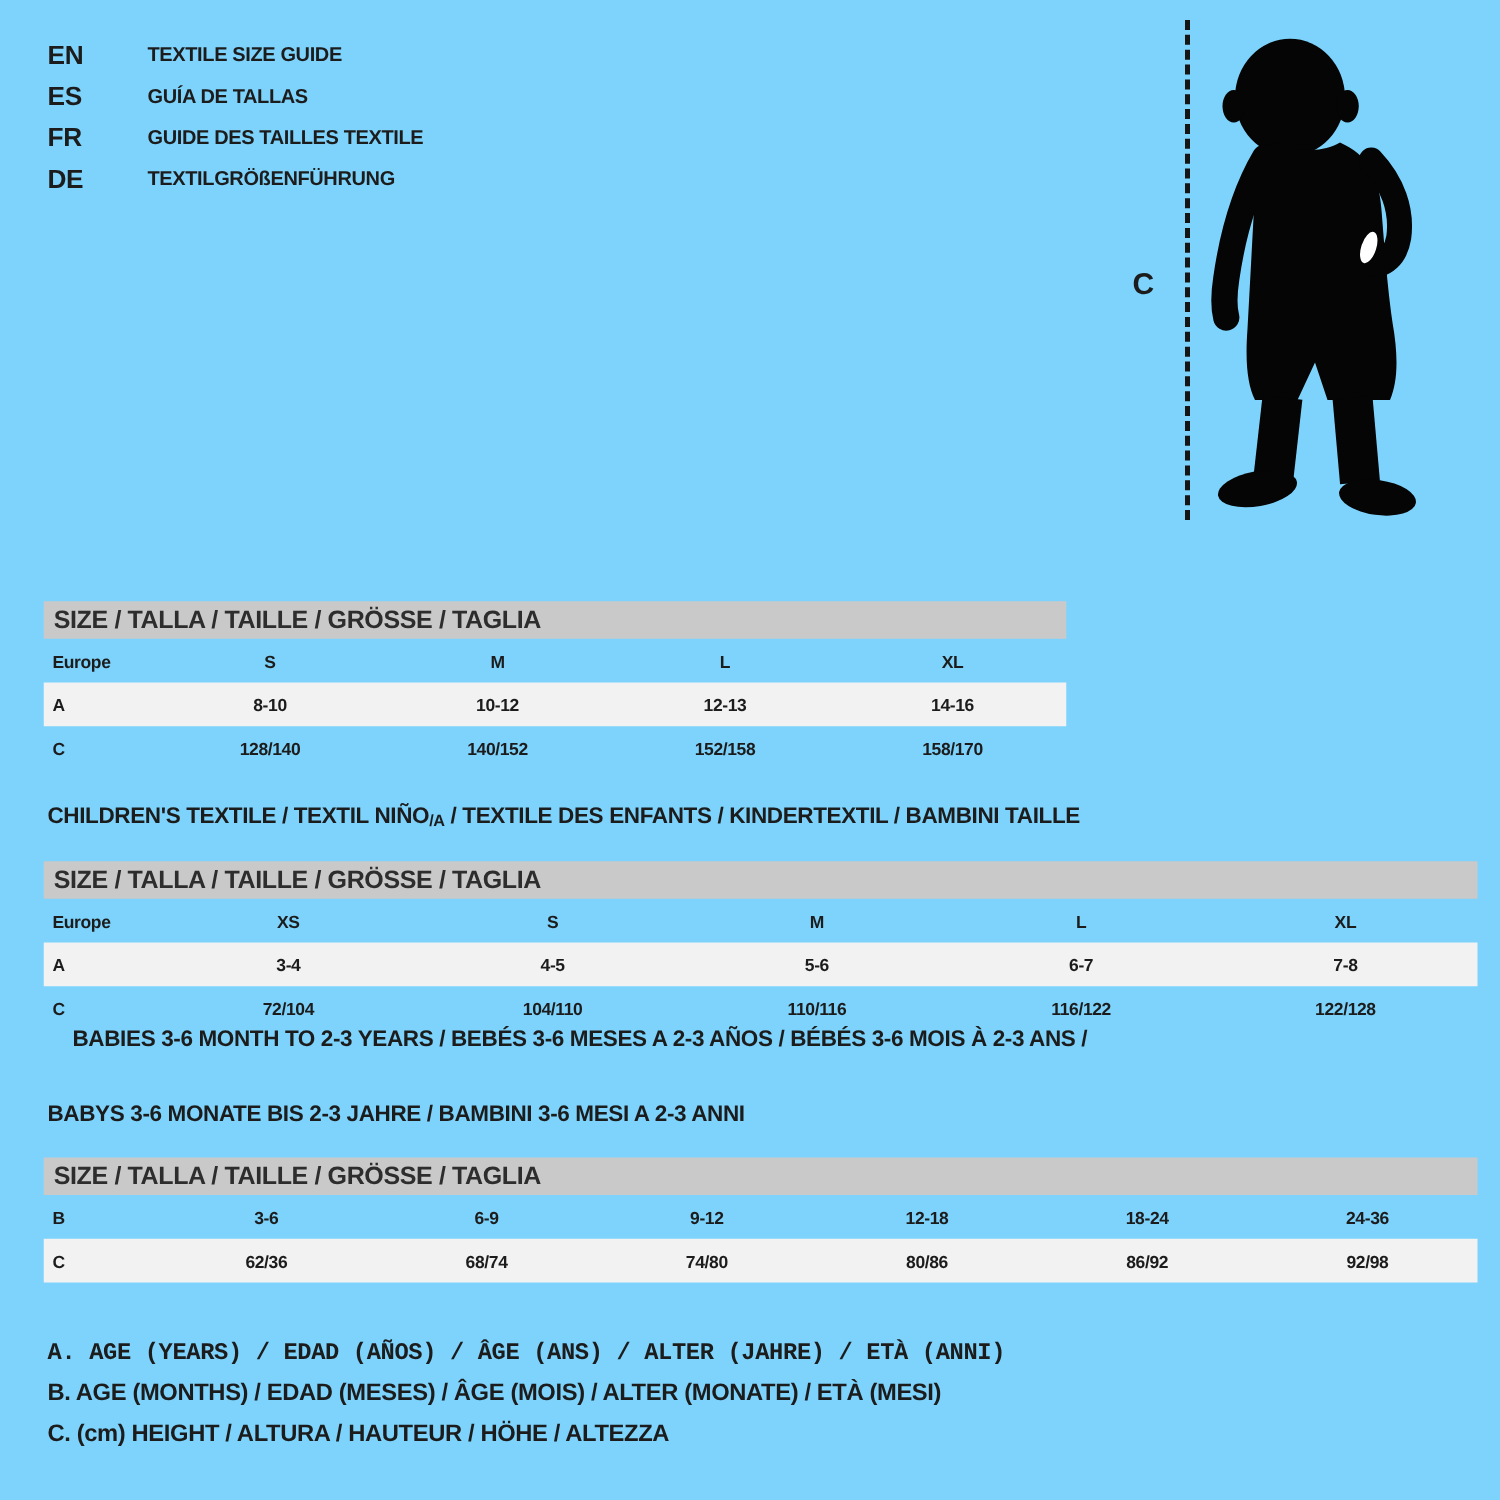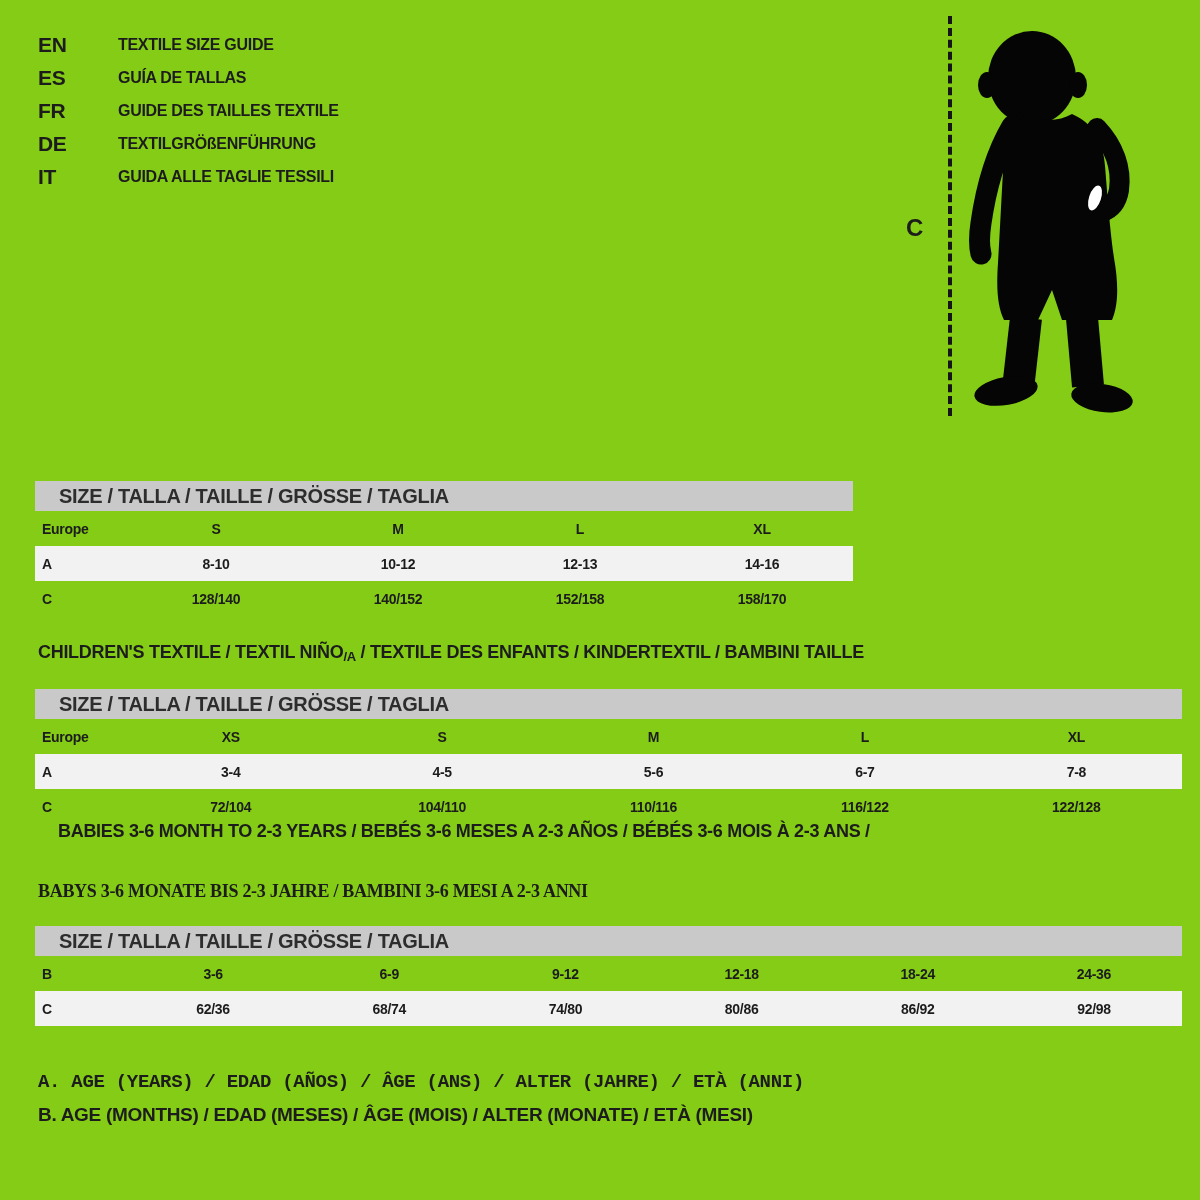--- a/index.html
+++ b/index.html
@@ -1,21 +1,21 @@
 <!DOCTYPE html>
 <html><head>
 <meta charset="utf-8">
 <style>
   * { margin: 0; padding: 0; box-sizing: border-box; }
   html, body { background: #ffffff; }
   .page {
     position: relative;
     width: 1200px;
     height: 1200px;
-    background: #84cc16;
+    background: #7dd3fc;
     font-family: "Liberation Sans", sans-serif;
     font-weight: bold;
     color: #1c1c1c;
     overflow: hidden;
     letter-spacing: -0.3px;
   }
 
   
   .lang-block { position: absolute; left: 38px; top: 28px; }
   .lang-row { display: flex; height: 33px; align-items: center; }
@@ -32,36 +32,36 @@
     position: absolute; left: 906px; top: 214px;
     font-size: 24px;
   }
   .silhouette { position: absolute; left: 962px; top: 18px; }
 
   
   .sec-title { position: absolute; left: 38px; font-size: 18px; white-space: nowrap; }
   .title-junior   { top: 434px; }
   .title-children { top: 642px; }
   .title-babies-1 { top: 821px; margin-left: 20px; }
-  .title-babies-2 { top: 881px; font-family: Liberation Serif, serif; }
+  .title-babies-2 { top: 881px; }
   .legend-line { position: absolute; left: 38px; font-size: 19px; white-space: nowrap; }
   .legend-a { top: 1071px; font-family: Liberation Mono, monospace; }
   .legend-b { top: 1104px; }
   .legend-c { top: 1137px; }
   .sub-small { font-size: 13px; position: relative; top: 3px; }
 
   
   .size-table { position: absolute; left: 35px; }
   .tbl-junior   { top: 481px; width: 818px; }
   .tbl-children { top: 689px; width: 1147px; }
   .tbl-babies   { top: 926px; width: 1147px; }
   .thead {
     height: 30px; background: #c9c9c9; color: #2d2d2d;
     font-size: 20px; display: flex; align-items: center;
-    padding-left: 24px;
+    padding-left: 8px;
   }
   .trow { display: flex; height: 35px; align-items: center; font-size: 14px; }
   .trow.alt { background: #f2f2f2; }
   .tlabel { width: 90px; padding-left: 7px; flex: none; }
   .tcell { flex: 1; text-align: center; }
 </style>
 </head>
 <body>
 
 <div class="page">
@@ -75,24 +75,20 @@
       <span class="lang-code">ES</span>
       <span class="lang-title">GUÍA DE TALLAS</span>
     </div>
     <div class="lang-row">
       <span class="lang-code">FR</span>
       <span class="lang-title">GUIDE DES TAILLES TEXTILE</span>
     </div>
     <div class="lang-row">
       <span class="lang-code">DE</span>
       <span class="lang-title">TEXTILGRÖßENFÜHRUNG</span>
-    </div>
-    <div class="lang-row">
-      <span class="lang-code">IT</span>
-      <span class="lang-title">GUIDA ALLE TAGLIE TESSILI</span>
     </div>
   </div>
 
   <div class="measure-line"></div>
   <div class="measure-label">C</div>
   <svg class="silhouette" width="175" height="400" viewBox="0 0 175 400" xmlns="http://www.w3.org/2000/svg">
     <g fill="#050505" stroke="none">
 
       <ellipse cx="70" cy="60" rx="44" ry="47"></ellipse>
       <ellipse cx="25" cy="67" rx="9" ry="13"></ellipse>
@@ -198,14 +194,15 @@
       <span class="tcell">68/74</span>
       <span class="tcell">74/80</span>
       <span class="tcell">80/86</span>
       <span class="tcell">86/92</span>
       <span class="tcell">92/98</span>
     </div>
   </div>
 
   <div class="legend-line legend-a">A. AGE (YEARS) / EDAD (AÑOS) / ÂGE (ANS) / ALTER (JAHRE) / ETÀ (ANNI)</div>
   <div class="legend-line legend-b">B. AGE (MONTHS) / EDAD (MESES) / ÂGE (MOIS) / ALTER (MONATE) / ETÀ (MESI)</div>
+  <div class="legend-line legend-c">C. (cm) HEIGHT / ALTURA / HAUTEUR / HÖHE / ALTEZZA</div>
 
 </div>
 
 </body></html>

